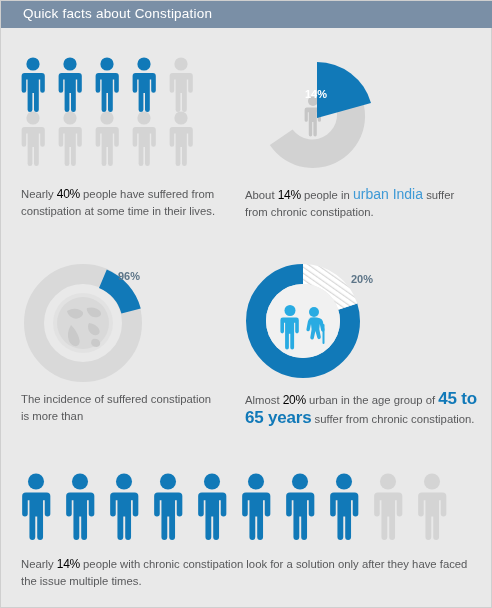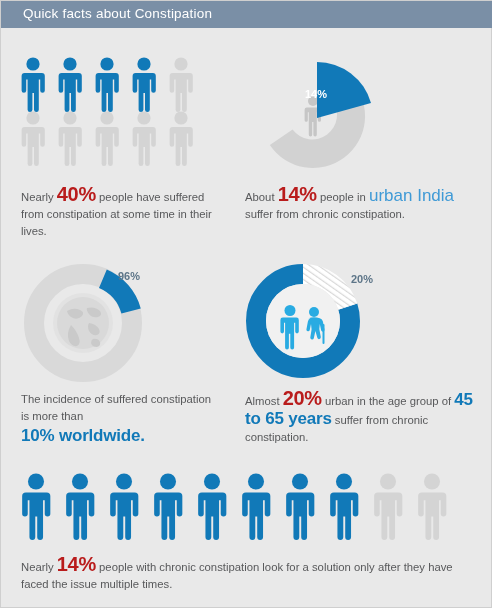--- a/index.html
+++ b/index.html
@@ -30,28 +30,28 @@
     text-align:center;
   }
   
   .caption{
     position:absolute;
     color:#58595b;
     font-size:11.3px;
     line-height:17px;
   }
   .caption .hl{
-    color:#b91c1c;
-    font-size:20px;
-    font-weight:bold;
+    color:#000000;
+    font-size:12px;
+    font-weight:normal;
     letter-spacing:-.3px;
   }
   .caption .hl-sm{
     color:#3f9ad6;
-    font-size:17px;
+    font-size:14px;
   }
   .caption .hl-big{
     color:#1179b8;
     font-size:17px;
     font-weight:bold;
     letter-spacing:-.2px;
   }
   .caption .line-big{
     display:block;
     line-height:21px;
@@ -182,21 +182,21 @@
                  M64 45 q8 -2 13 3 q3 4 -2 6 q-6 1 -9 -3 q-3 -4 -2 -6 z
                  M48 62 q6 6 8 13 q2 6 -2 8 q-5 1 -8 -5 q-3 -8 2 -16 z
                  M66 60 q7 1 10 6 q2 4 -2 6 q-5 1 -8 -4 q-2 -5 0 -8 z
                  M70 76 q5 -1 7 3 q1 4 -3 5 q-5 0 -6 -4 q0 -3 2 -4 z" fill="#cacaca"></path>
       </g>
     </svg>
     <div class="pct-label" style="left:95px;top:7px;color:#5d7588;">96%</div>
   </div>
 
   <div class="caption" style="left:20px;top:390px;width:195px;">
-    <span>The incidence of suffered constipation is more than </span><span class="hl-big line-big">10% worldwide.</span>
+    <span>The incidence of suffered constipation is more than </span>
   </div>
 
   <div class="donut" style="left:240px;top:258px;">
     <svg width="125" height="125" viewBox="0 0 125 125">
       <defs>
         <pattern id="hatch" width="5" height="5" patternUnits="userSpaceOnUse" patternTransform="rotate(35)">
           <rect width="5" height="5" fill="#ffffff"></rect>
           <line x1="0" y1="0" x2="0" y2="5" stroke="#d8d8d8" stroke-width="2.4"></line>
         </pattern>
       </defs>

